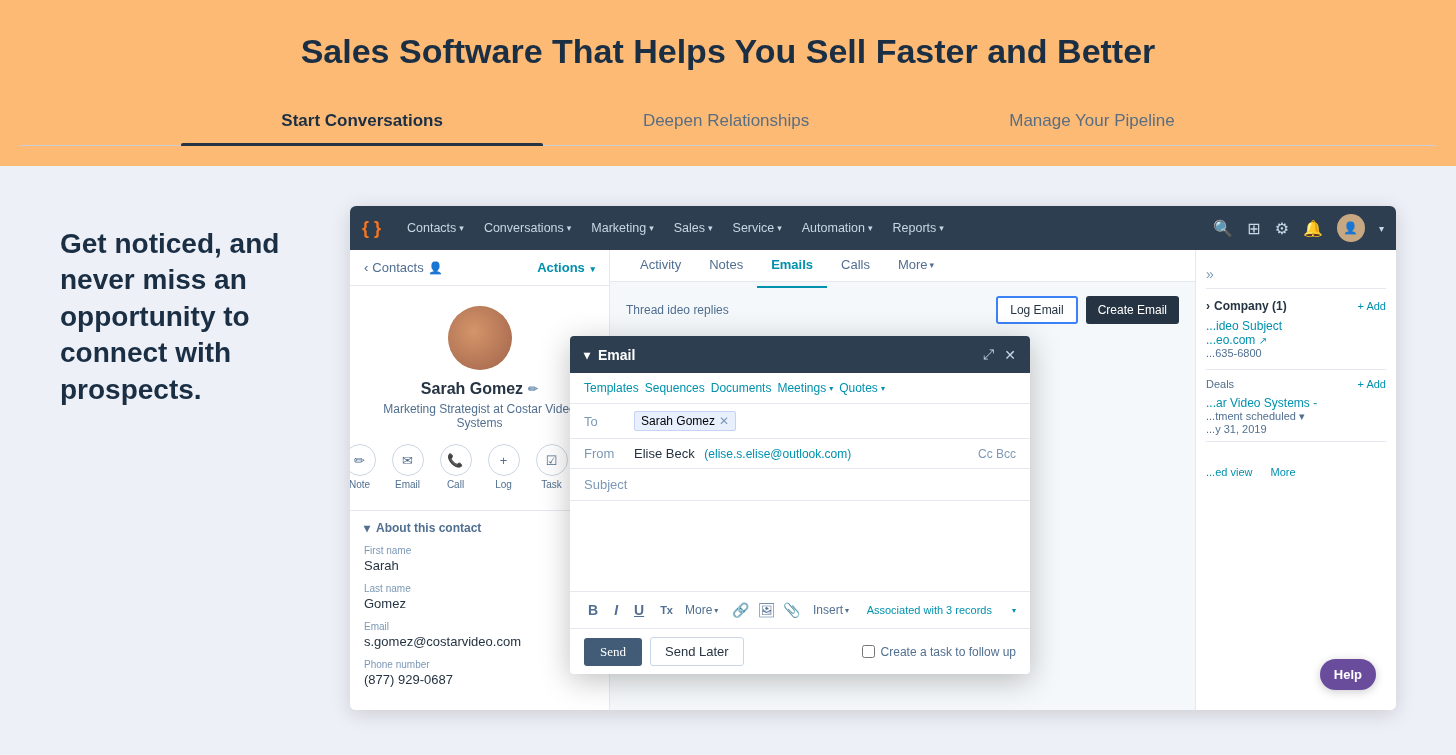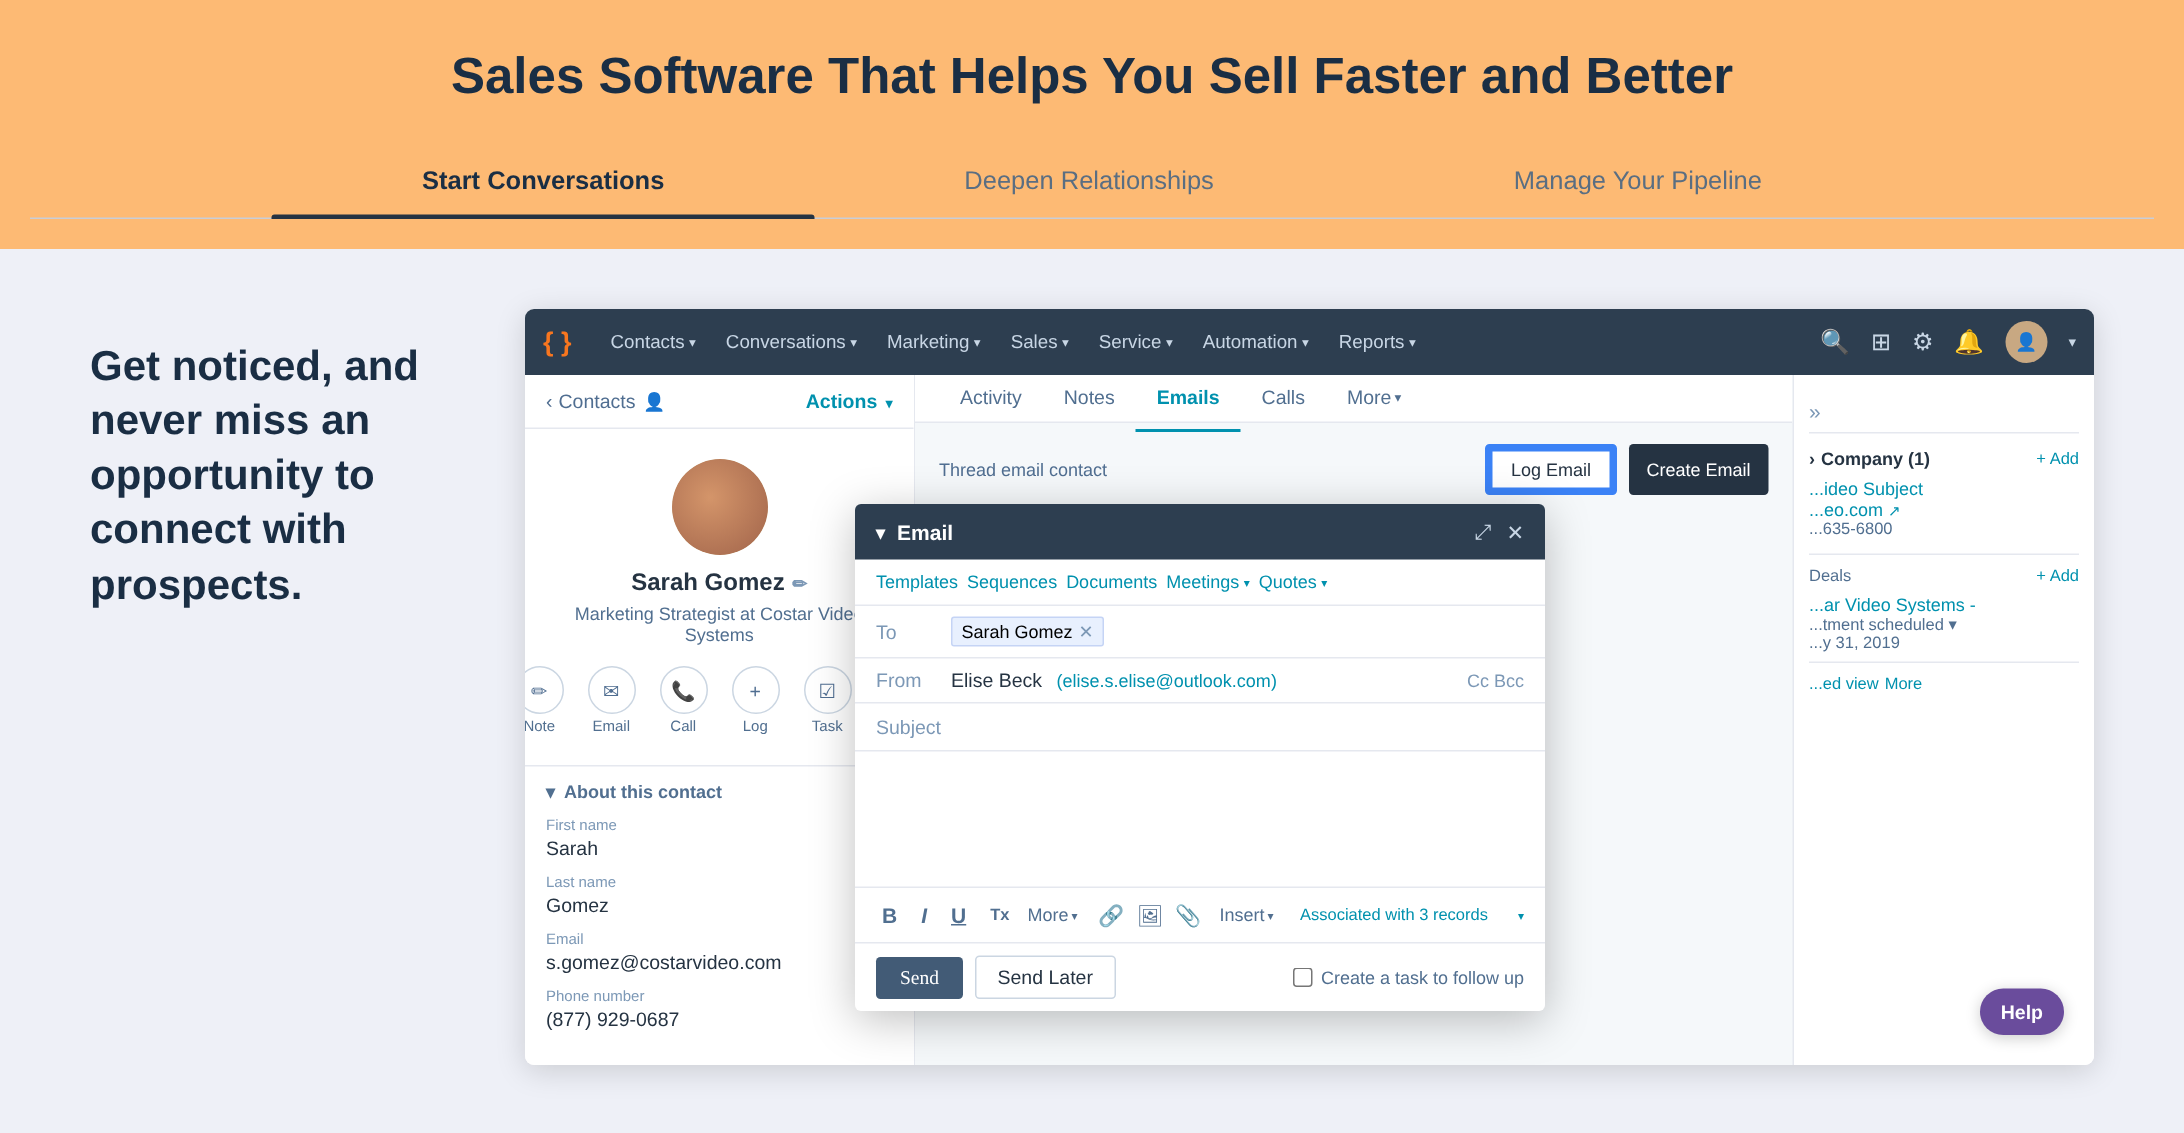--- a/index.html
+++ b/index.html
@@ -312,21 +312,21 @@
     .thread-toggle {
       font-size: 12px;
       color: #506e91;
     }
     .email-btn-group {
       display: flex;
       gap: 8px;
     }
     .btn-secondary {
       padding: 5px 12px;
-      border: 5px solid #3b82f6;
+      border: 2px solid #3b82f6;
       background: #fff;
       border-radius: 3px;
       font-size: 12px;
       color: #253342;
       cursor: pointer;
     }
     .btn-primary {
       padding: 5px 12px;
       background: #253342;
       border: none;
@@ -567,22 +567,22 @@
     .deal-item {
       color: #0091ae;
       font-size: 12px;
     }
     .deal-stage {
       color: #516f90;
       font-size: 11px;
     }
     .more-links {
       display: flex;
-      gap: 4px;
-      padding: 8px 0;
+      gap: 18px;
+      padding: 24px 0;
       border-top: 1px solid #e5e8ef;
       margin-top: 6px;
     }
     .more-link {
       color: #0091ae;
       font-size: 11px;
       cursor: pointer;
     }
 
     
@@ -727,21 +727,21 @@
             <div class="activity-tab">Notes</div>
             <div class="activity-tab active">Emails</div>
             <div class="activity-tab">Calls</div>
             <div class="activity-tab">
               <span>More</span>
               <span style="font-size:9px; margin-left:2px;">▾</span>
             </div>
           </div>
           <div class="activity-content">
             <div class="email-actions-bar">
-              <div class="thread-toggle">Thread email contact</div>
+              <div class="thread-toggle">Thread ideo replies</div>
               <div class="email-btn-group">
                 <button class="btn-secondary">Log Email</button>
                 <button class="btn-primary">Create Email</button>
               </div>
             </div>
             <div class="april-label">April 2...</div>
           </div>
         </div>
 
         <div class="right-panel">

